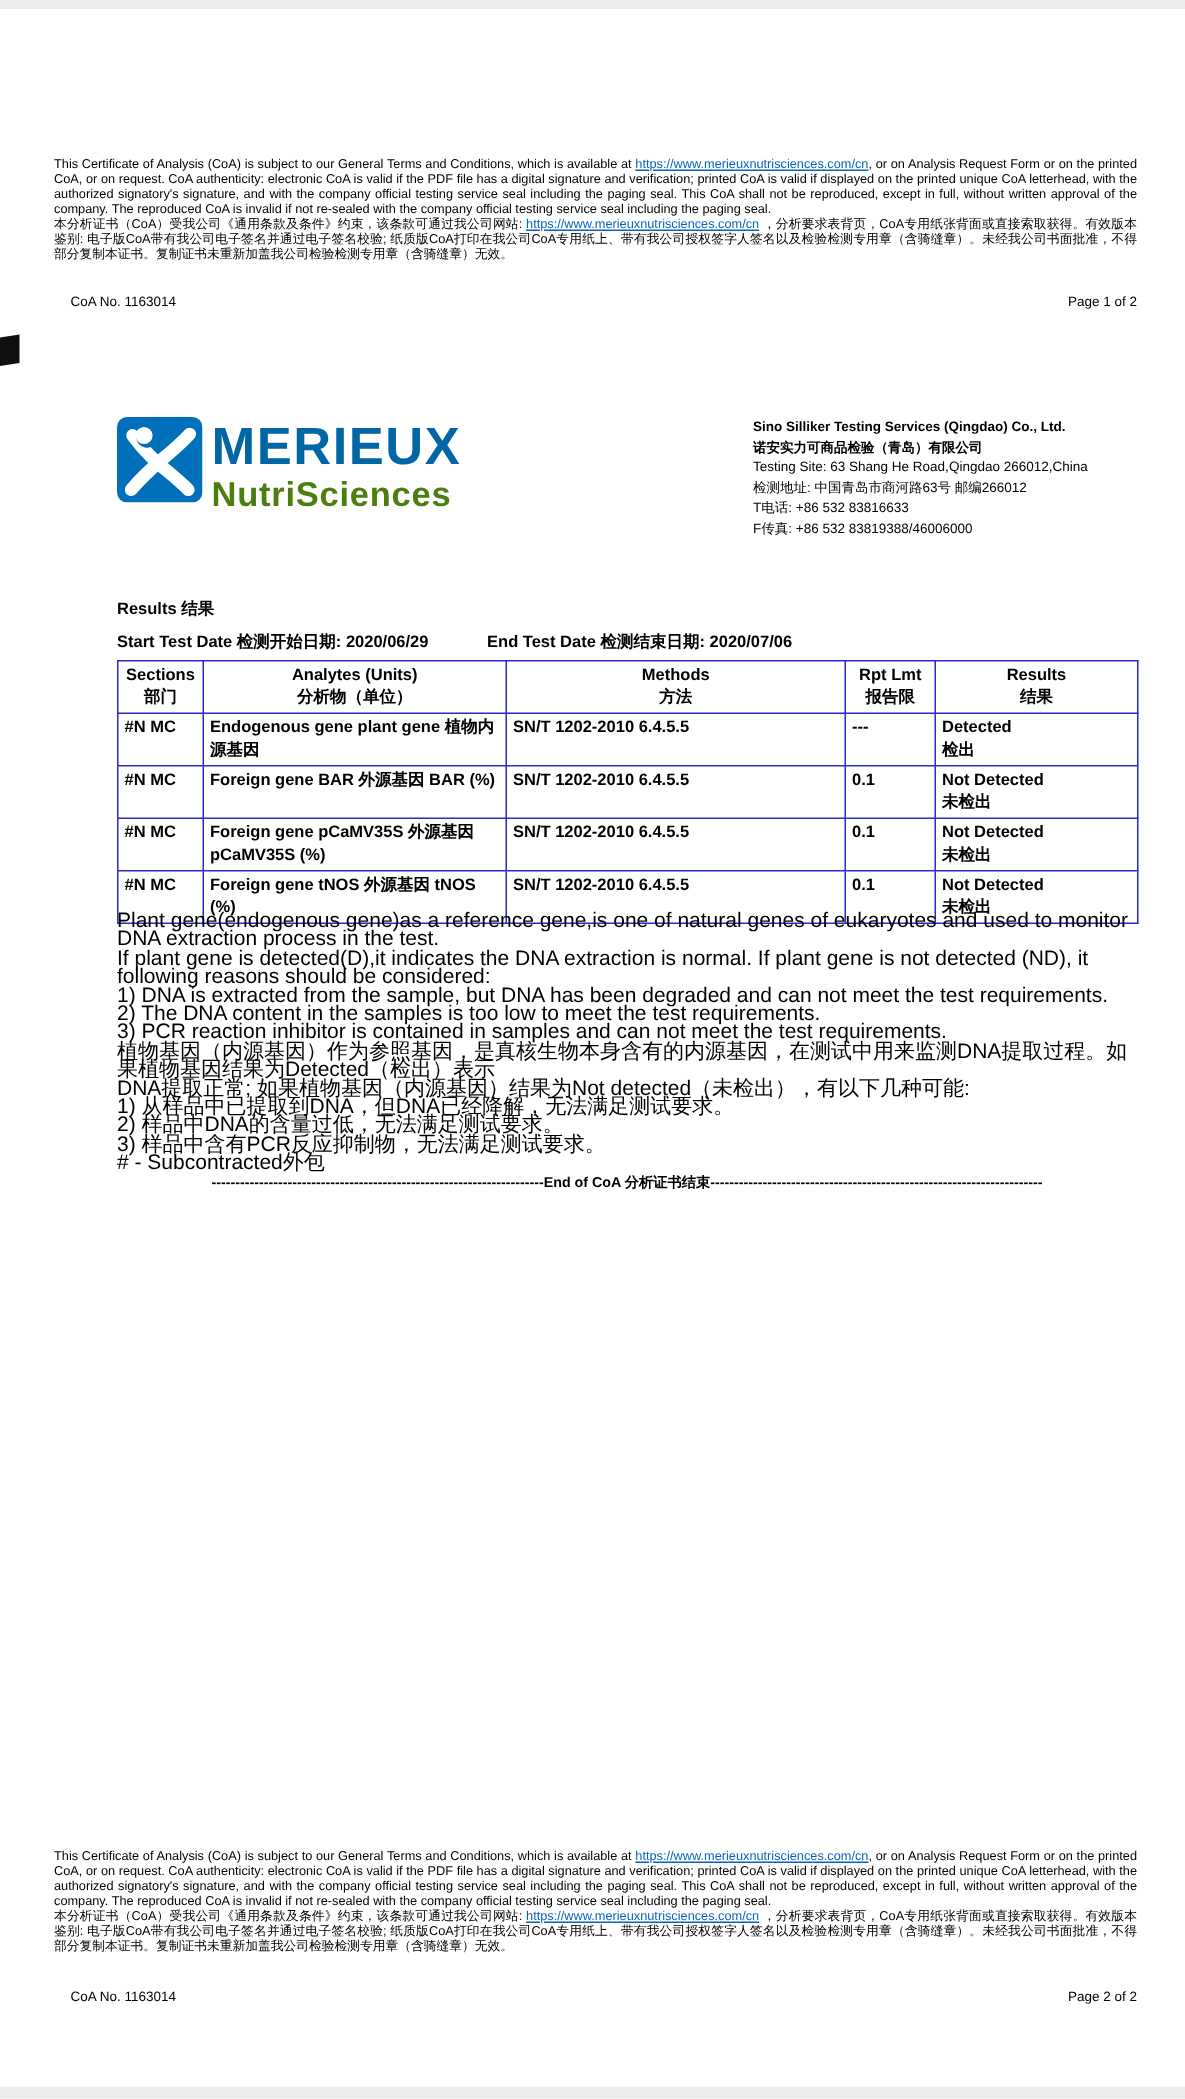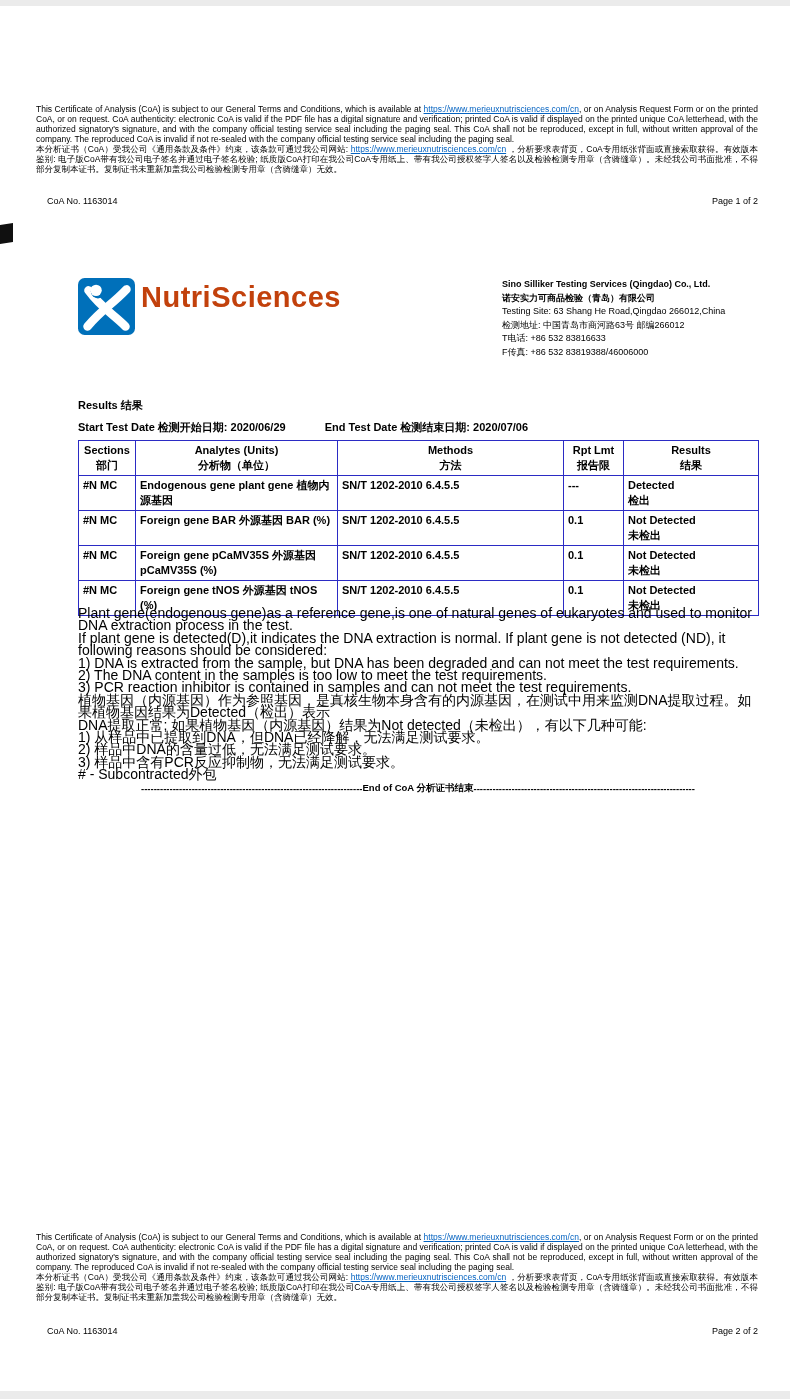--- a/index.html
+++ b/index.html
@@ -26,21 +26,21 @@
   .meta-line-2{top:1326px;}
 
   .black-mark{position:absolute;left:0;top:224px;width:13px;height:19px;background:#101010;transform:skewY(-9deg);}
 
   
   .letterhead{position:absolute;left:78px;top:278px;width:680px;display:flex;justify-content:space-between;align-items:flex-start;}
   .logo{display:flex;align-items:flex-start;gap:6px;}
   .logo-icon svg{display:block;width:57px;height:57px;}
   .logo-text{display:flex;flex-direction:column;line-height:1;margin-top:2px;}
   .logo-word{font-size:35px;font-weight:bold;color:#0066A4;letter-spacing:1px;}
-  .logo-sub{font-size:29px;font-weight:bold;color:#c2410c;margin-top:3px;letter-spacing:.5px;}
+  .logo-sub{font-size:23px;font-weight:bold;color:#4d7c0f;margin-top:3px;letter-spacing:.5px;}
   .company{width:256px;font-size:9px;line-height:13.5px;margin-left:28px;}
   .company .b{font-weight:bold;}
 
   
   .results-title{position:absolute;left:78px;top:398px;font-size:11px;font-weight:bold;}
   .dates{position:absolute;left:78px;top:420px;font-size:11px;font-weight:bold;}
   .dates .gap{margin-left:36px;}
 
   table.results-table{
     position:absolute;left:78px;top:440px;width:680px;
@@ -86,20 +86,21 @@
     <span class="logo-icon">
       <svg viewBox="0 0 60 60" xmlns="http://www.w3.org/2000/svg">
         <rect x="0" y="0" width="60" height="60" rx="7" fill="#0070BA"></rect>
         <path d="M11 13 C 24 31, 37 38, 50 51" stroke="#ffffff" stroke-width="9" fill="none" stroke-linecap="round"></path>
         <path d="M10 51 C 26 32, 36 28, 51 12" stroke="#ffffff" stroke-width="9" fill="none" stroke-linecap="round"></path>
         <circle cx="21" cy="14" r="7.5" fill="#0070BA"></circle>
         <circle cx="19" cy="13" r="6" fill="#ffffff"></circle>
       </svg>
     </span>
     <span class="logo-text">
+      <span class="logo-word">MERIEUX</span>
       <span class="logo-sub">NutriSciences</span>
     </span>
   </div>
   <div class="company">
     <div class="b">Sino Silliker Testing Services (Qingdao) Co., Ltd.</div>
     <div class="b">诺安实力可商品检验（青岛）有限公司</div>
     <div>Testing Site: 63 Shang He Road,Qingdao 266012,China</div>
     <div>检测地址: 中国青岛市商河路63号 邮编266012</div>
     <div>T电话: +86 532 83816633</div>
     <div>F传真: +86 532 83819388/46006000</div>

